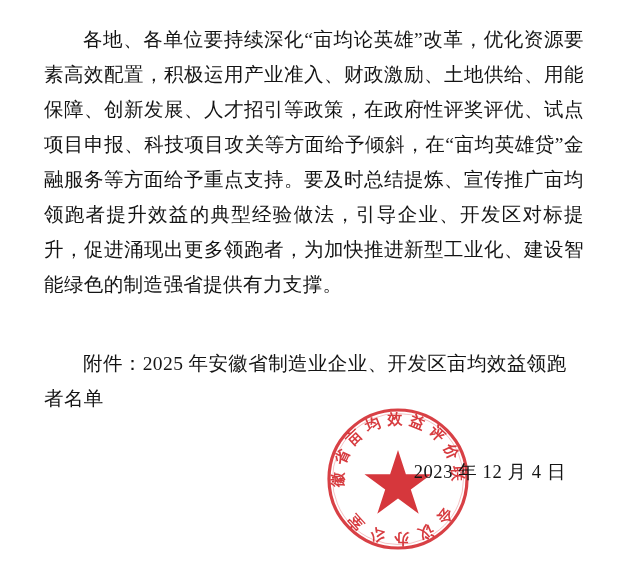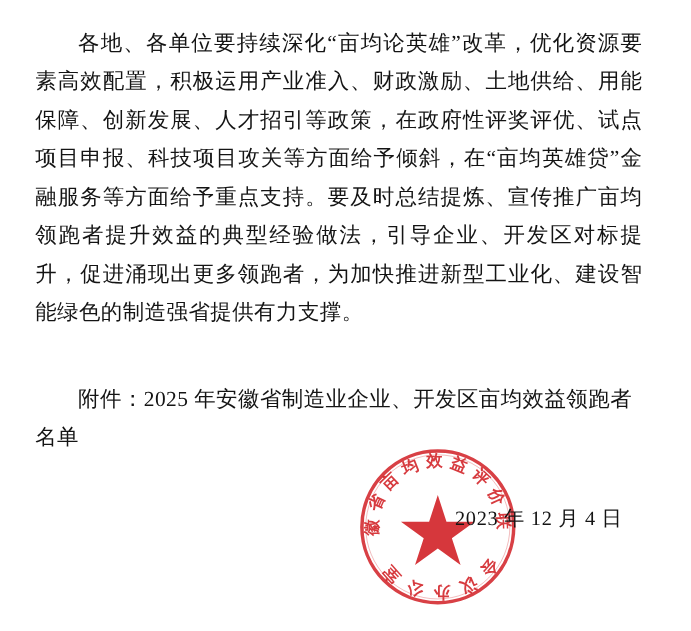--- a/index.html
+++ b/index.html
@@ -13,21 +13,21 @@
     font-family: "Liberation Serif", "DejaVu Serif", serif;
     color: #1a1a1a;
     overflow: hidden;
     position: relative;
   }
   .page {
     position: relative;
     width: 628px;
     height: 574px;
     box-sizing: border-box;
-    padding: 22px 44px 0 32px;
+    padding: 22px 44px 0 44px;
   }
   .body-text {
     font-size: 19.5px;
     line-height: 35px;
     text-align: justify;
     text-justify: inter-ideograph;
     text-indent: 2em;
     letter-spacing: 0.4px;
     color: #141414;
   }

